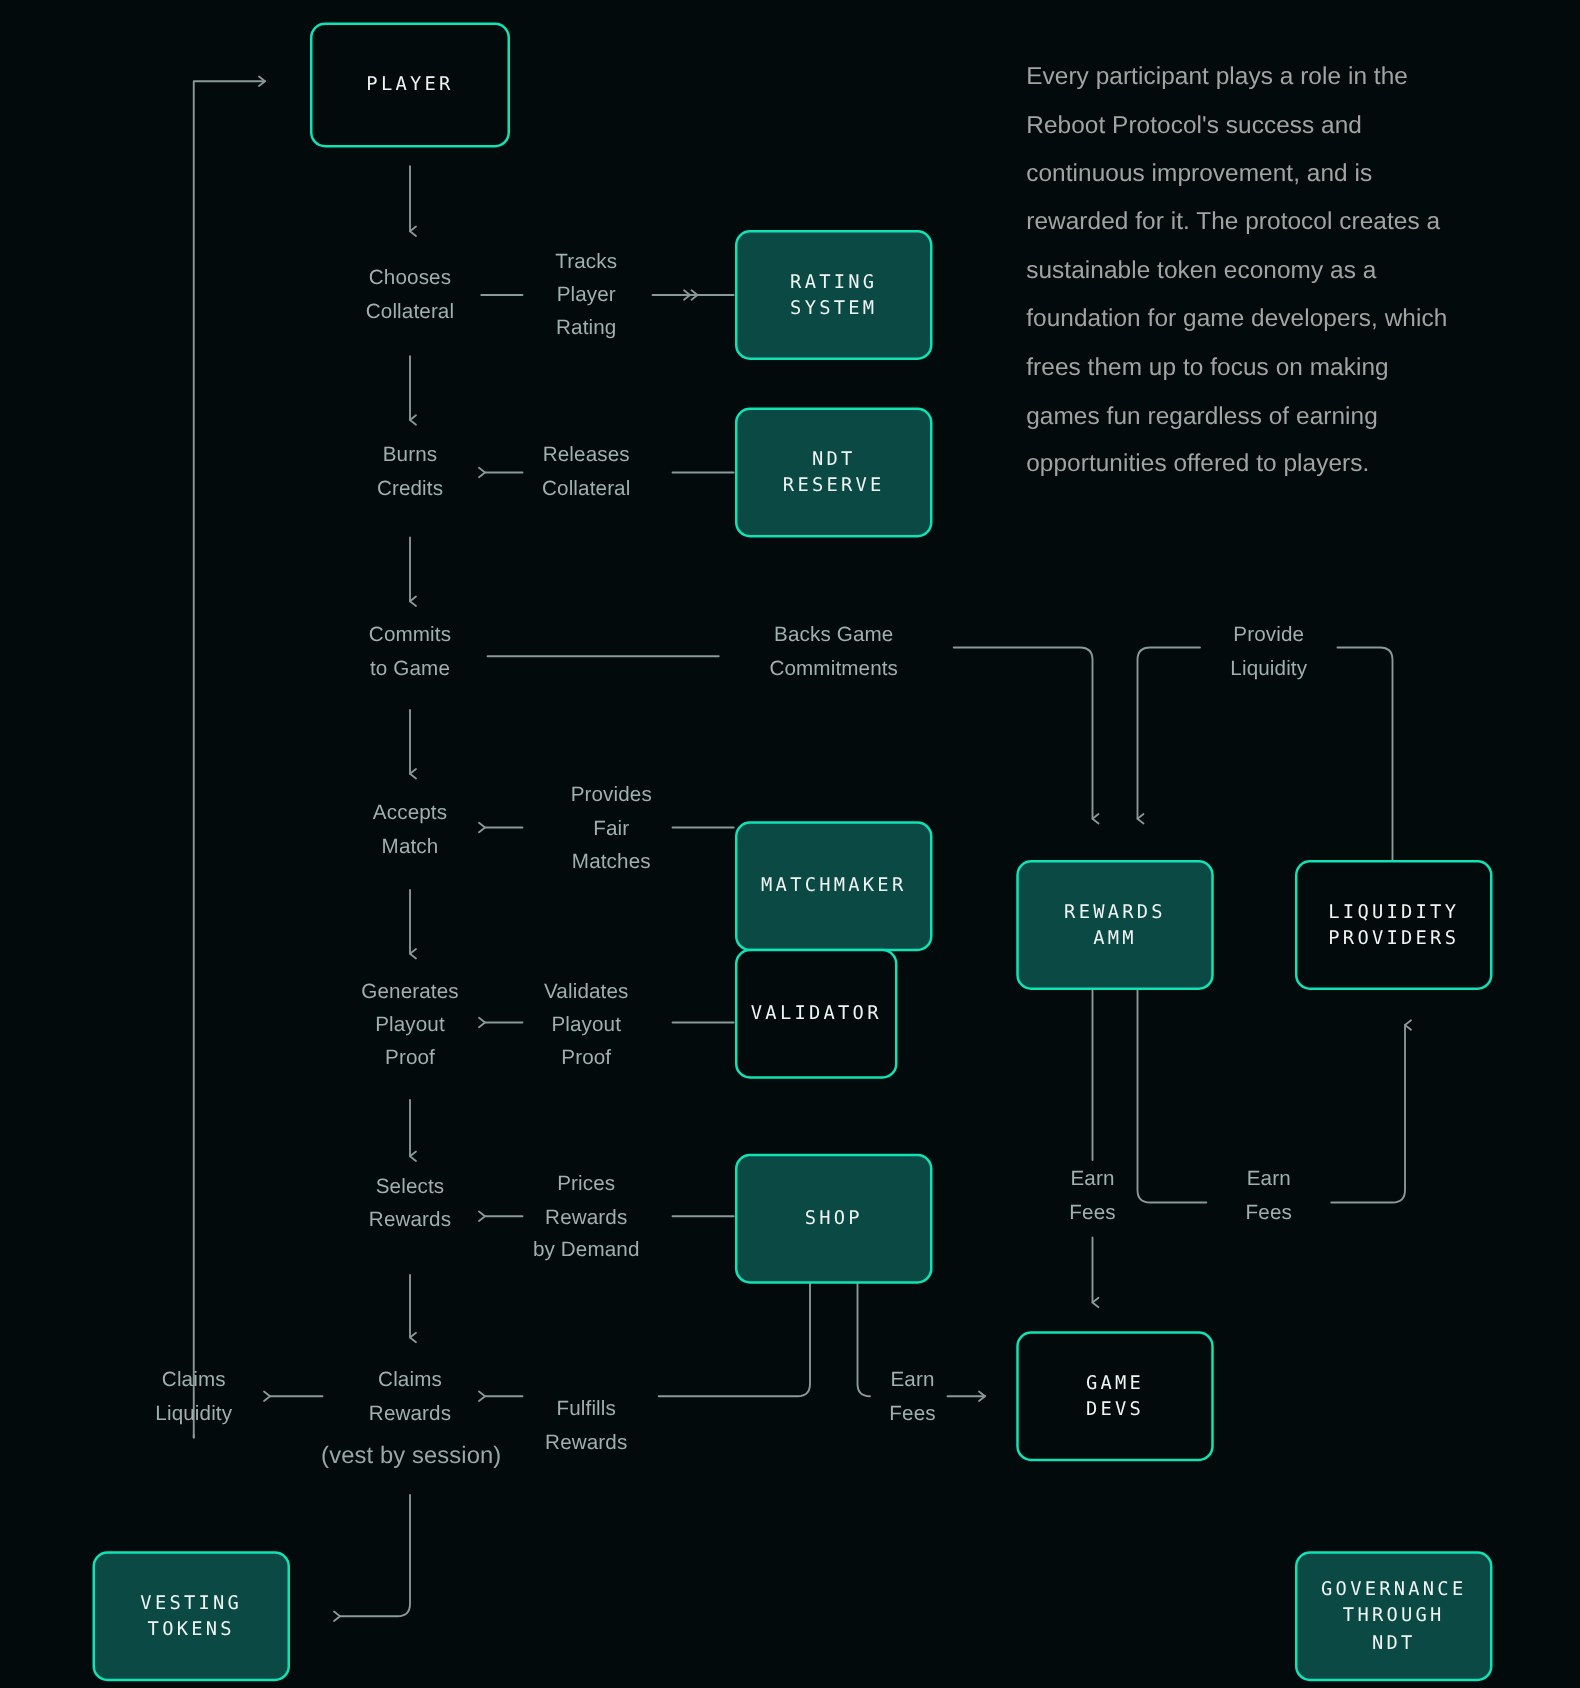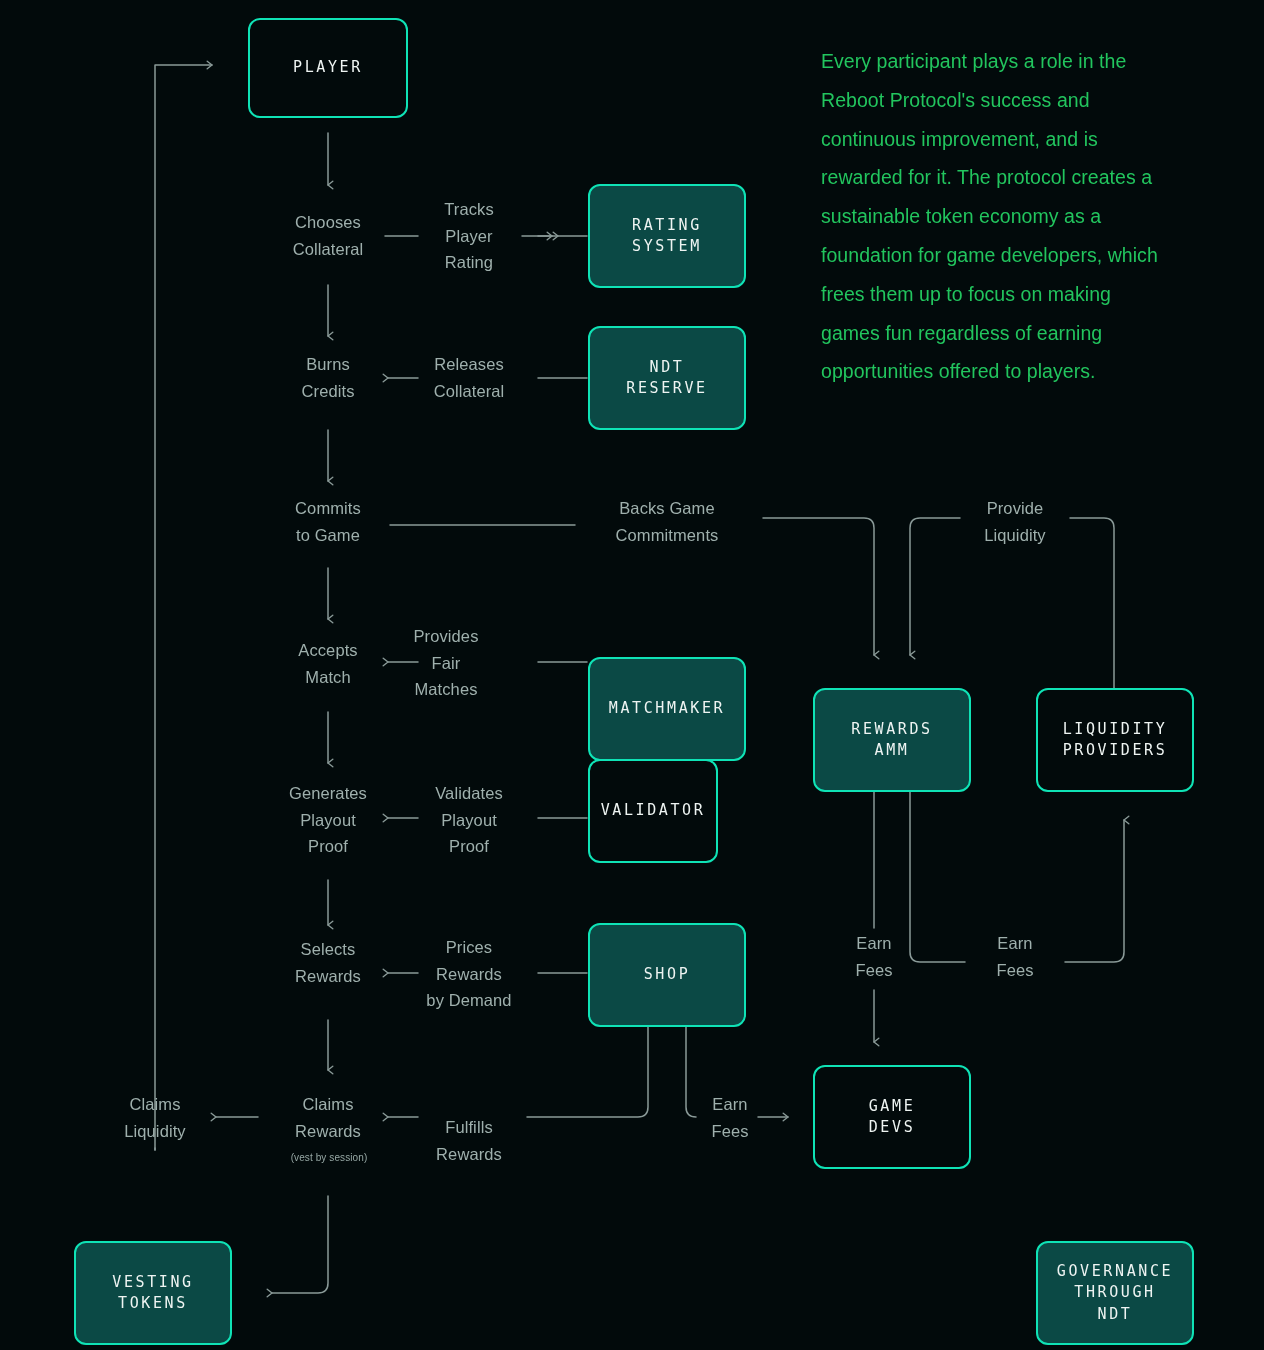--- a/index.html
+++ b/index.html
@@ -30,26 +30,26 @@
 
   
   .elabel{
     position:absolute;
     font-size:16.5px;line-height:1.62;
     color:#9fb0ad;
     text-align:center;
     white-space:pre-line;
     letter-spacing:0.1px;
   }
-  .elabel.sub{font-size:10px;color:#97a8a5;}
+  .elabel.sub{font-size:19px;color:#97a8a5;}
 
   
   #blurb{
     position:absolute;left:821px;top:42px;width:352px;
-    font-size:19.5px;line-height:1.99;color:#22c55e;
+    font-size:19.5px;line-height:1.99;color:#a3a3a3;
     letter-spacing:0.05px;
   }
 </style>
 </head>
 <body>
 
 <div id="stage">
 
   <svg class="wires" viewBox="0 0 1264 1350">
     <defs>
@@ -182,21 +182,21 @@
 
   <div class="elabel" style="left:248px;top:495px;width:160px;">Commits
 to Game</div>
 
   <div class="elabel" style="left:950px;top:495px;width:130px;">Provide
 Liquidity</div>
 
   <div class="elabel" style="left:248px;top:637px;width:160px;">Accepts
 Match</div>
 
-  <div class="elabel" style="left:376px;top:623px;width:140px;">Provides
+  <div class="elabel" style="left:419px;top:623px;width:140px;">Provides
 Fair
 Matches</div>
 
   <div class="elabel" style="left:248px;top:780px;width:160px;">Generates
 Playout
 Proof</div>
 
   <div class="elabel" style="left:399px;top:780px;width:140px;">Validates
 Playout
 Proof</div>

